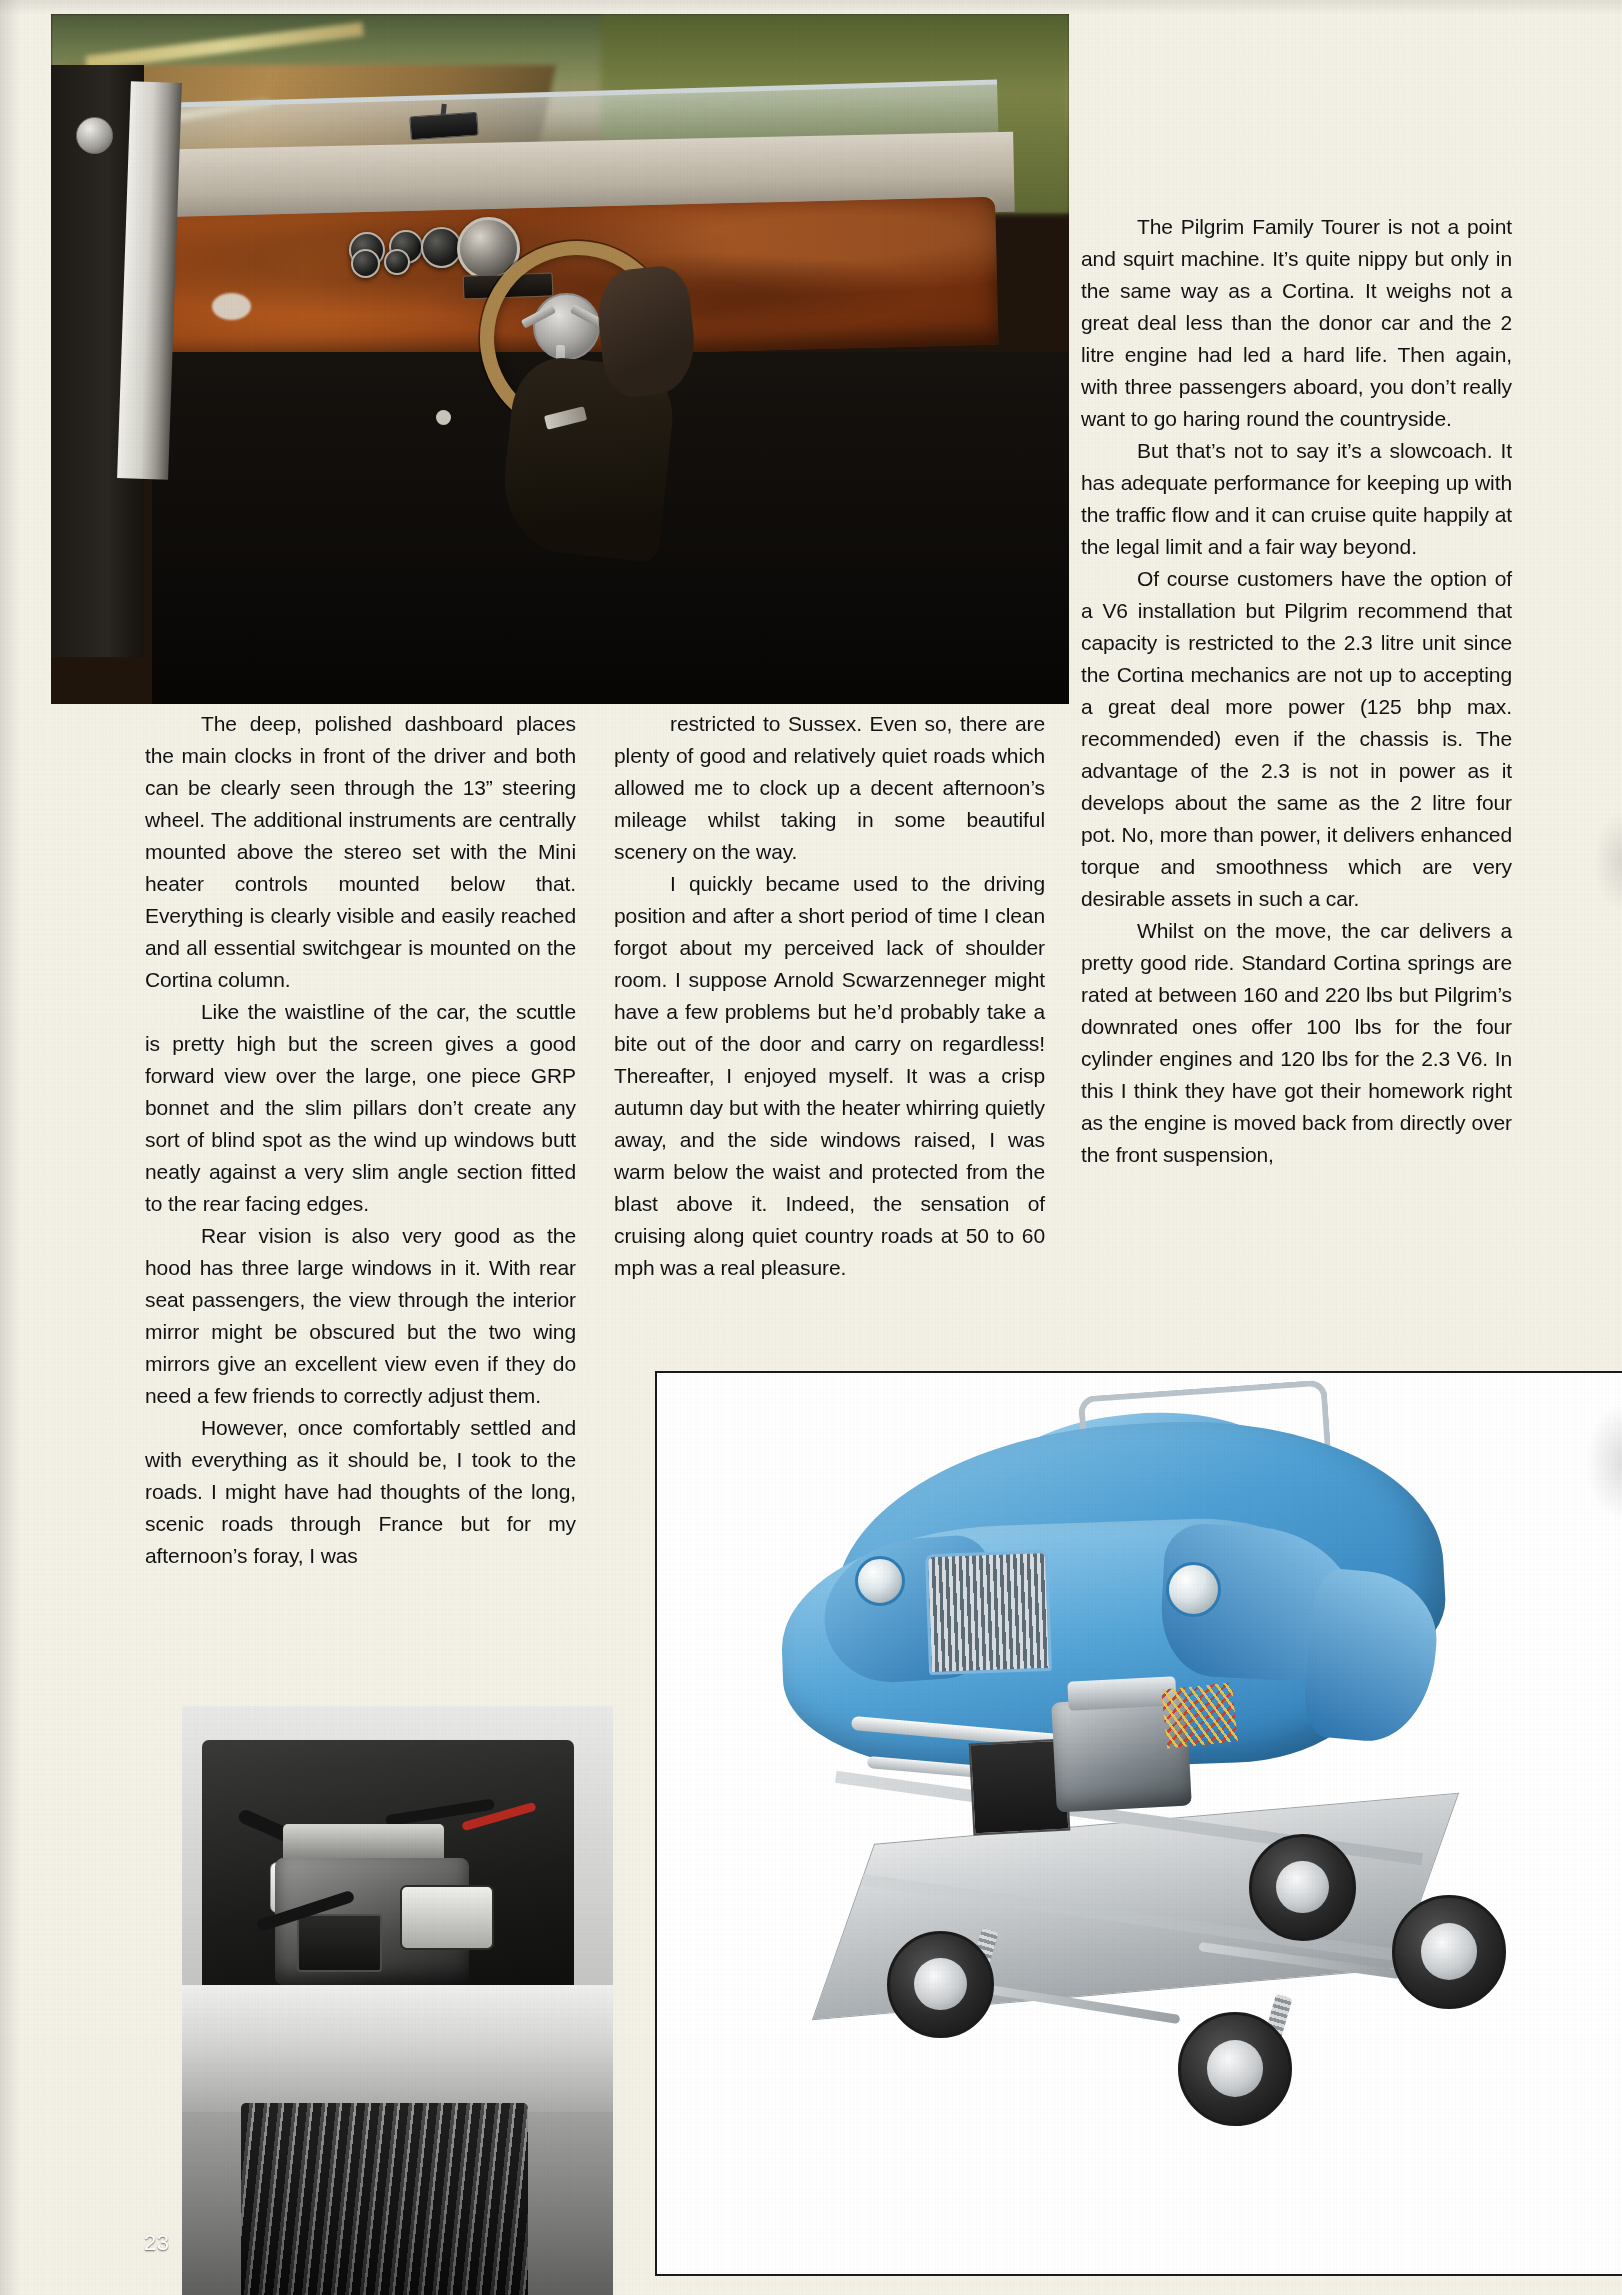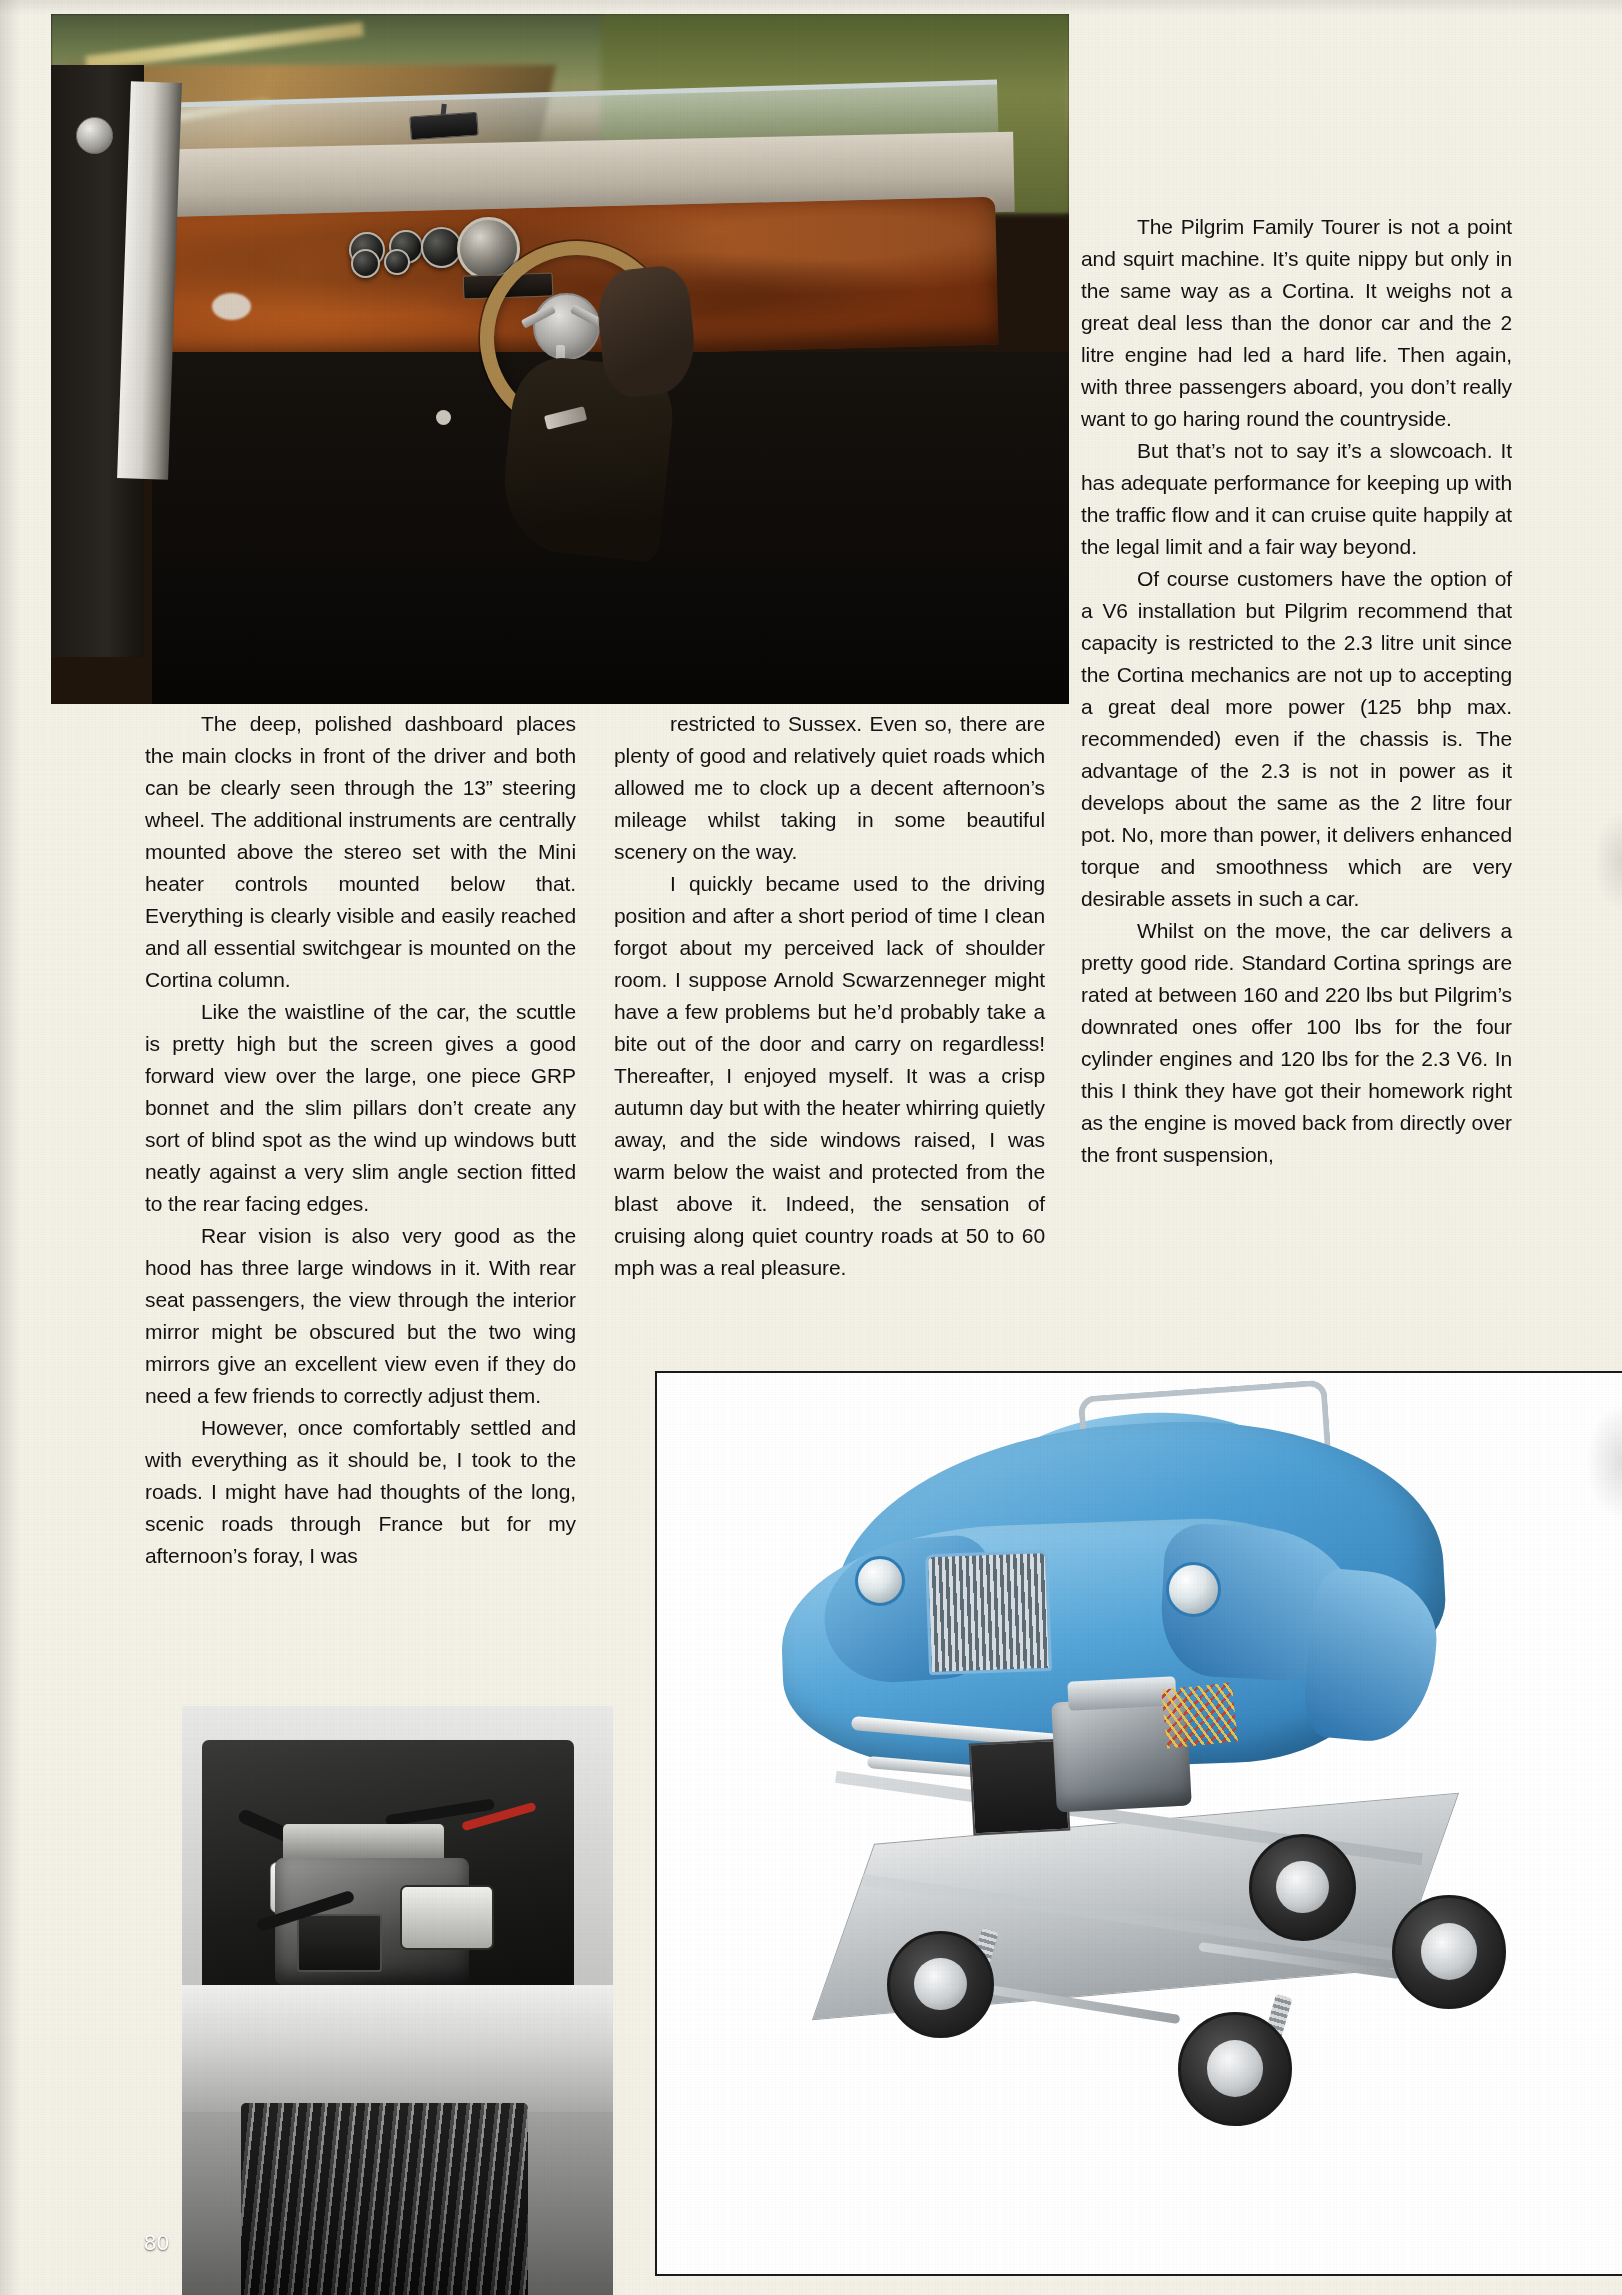--- a/index.html
+++ b/index.html
@@ -516,21 +516,21 @@
     <div class="eb-cam"></div>
     <div class="eb-tank"></div>
     <div class="eb-block"></div>
     <div class="eb-battery"></div>
     <div class="eb-filter"></div>
     <div class="eb-hose eh2"></div>
     <div class="eb-wing"></div>
     <div class="eb-grille"></div>
   </figure>
 
-  <div class="page-number">80</div>
+  <div class="page-number">23</div>
 
   <div class="artefact art-edge-l"></div>
   <div class="artefact art-edge-t"></div>
   <div class="artefact art-curl-r1"></div>
   <div class="artefact art-curl-r2"></div>
 
 </div>
 
 
 </body></html>

